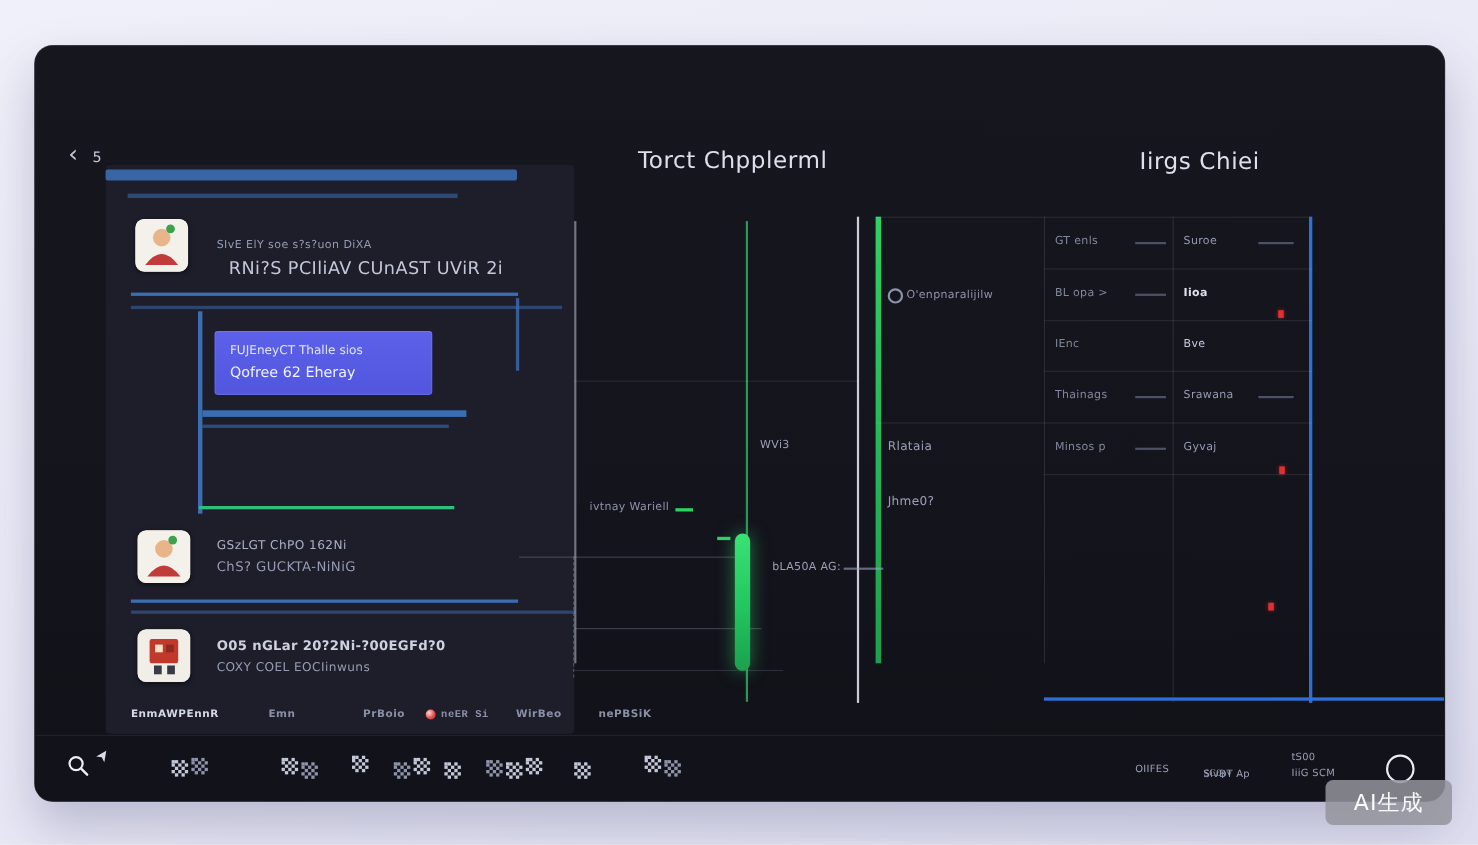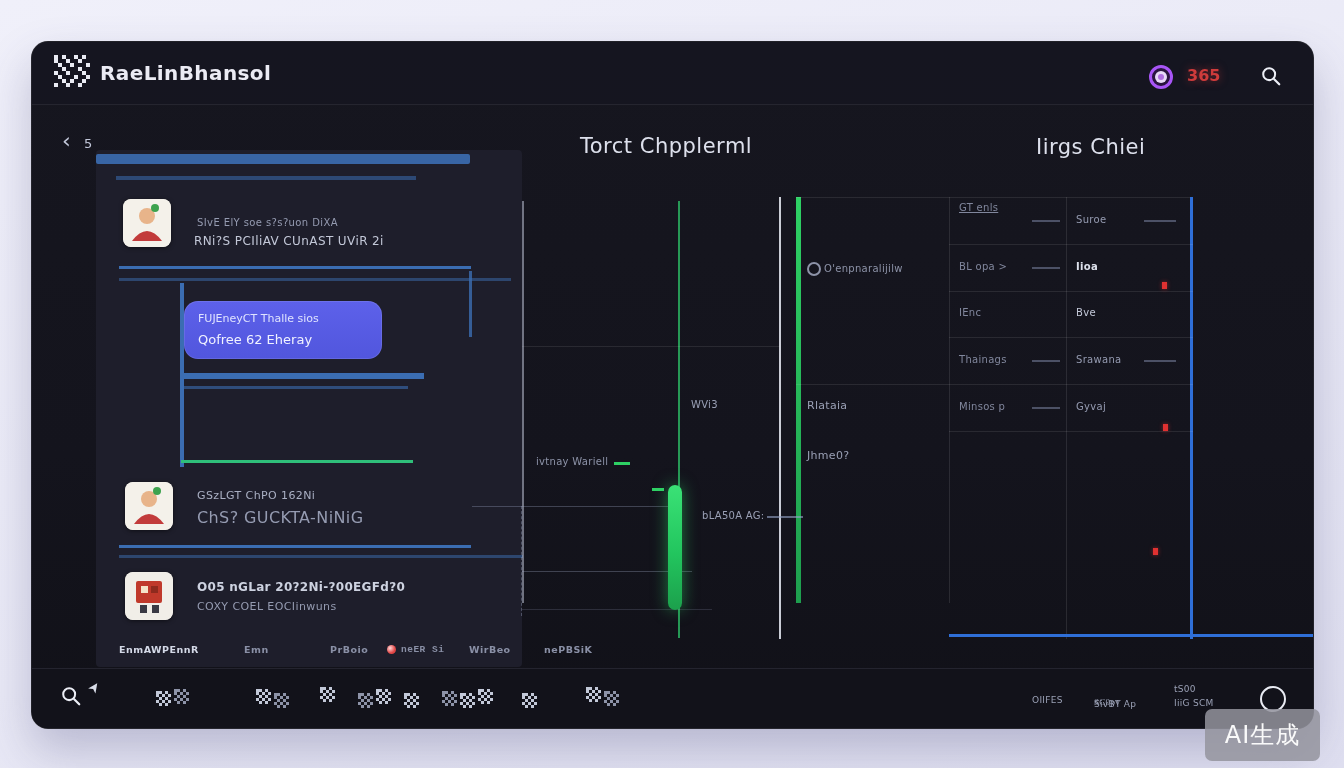--- a/index.html
+++ b/index.html
@@ -20,21 +20,21 @@
   .titlebar{position:absolute;left:0;top:0;right:0;height:62px;border-bottom:1px solid #25252f;background:rgba(22,22,32,.55);}
   .app-title{position:absolute;left:68px;top:19px;font-size:20px;font-weight:600;color:#ebebf4;letter-spacing:.4px;}
   .badge{position:absolute;left:1155px;top:24px;font-size:16px;font-weight:700;color:#cf3b3b;text-shadow:0 0 8px rgba(207,59,59,.55);}
   .panel-shade{position:absolute;left:64px;top:108px;width:426px;height:517px;background:#1e1e2b;border-radius:4px;}
   .hl{position:absolute;background:#3b6db2;}
   .gl{position:absolute;background:#2ed164;}
   .faint{position:absolute;background:rgba(255,255,255,.09);}
   .gridline{position:absolute;background:rgba(255,255,255,.09);}
   .card{
     position:absolute;width:198px;background:linear-gradient(180deg,#5d61ea,#5156dd);
-    border-radius:14px;box-shadow:inset 0 0 0 1px rgba(255,255,255,.10);
+    border-radius:3px;box-shadow:inset 0 0 0 1px rgba(255,255,255,.10);margin-left:11px;
   }
   .card .c1{position:absolute;left:14px;top:11px;font-size:11px;color:#dfe3ff;white-space:nowrap;}
   .card .c2{position:absolute;left:14px;top:31px;font-size:13px;color:#f0f2ff;white-space:nowrap;}
   .avatar{position:absolute;width:48px;height:48px;border-radius:8px;overflow:hidden;background:#f4f1ea;box-shadow:0 1px 4px rgba(0,0,0,.5);}
   .green-bar{
     position:absolute;left:636px;top:443px;width:14px;height:125px;border-radius:7px;
     background:linear-gradient(180deg,#3ae276 0%,#22c55e 55%,#1ca04c 100%);
     box-shadow:0 0 16px rgba(46,209,100,.55);
   }
   .lbl{position:absolute;font-size:10px;color:#8d93a8;white-space:nowrap;letter-spacing:.3px;}
@@ -57,67 +57,53 @@
     box-shadow:8px 0 currentColor,20px 0 currentColor,28px 0 currentColor,0 4px currentColor,
       12px 4px currentColor,24px 4px currentColor,4px 8px currentColor,16px 8px currentColor,
       32px 8px currentColor,8px 12px currentColor,24px 12px currentColor,0 16px currentColor,
       12px 16px currentColor,28px 16px currentColor,4px 20px currentColor,20px 20px currentColor,
       32px 20px currentColor,8px 24px currentColor,16px 24px currentColor,28px 24px currentColor,
       0 28px currentColor,12px 28px currentColor,24px 28px currentColor;
   }
   .circle-btn{position:absolute;width:22px;height:22px;border:2px solid #e9ebf3;border-radius:50%;cursor:pointer;}
   .tb-label{position:absolute;font-size:9px;color:#9aa0b5;white-space:nowrap;letter-spacing:.3px;}
   .watermark{
-    position:absolute;left:1205px;top:709px;width:115px;height:52px;border-radius:7px;
-    background:rgba(148,148,158,.85);color:#fafafa;font-size:24px;letter-spacing:1px;
+    position:absolute;left:1205px;top:709px;width:115px;height:41px;border-radius:7px;
+    background:rgba(148,148,158,.85);color:#fafafa;font-size:20px;letter-spacing:1px;
     display:flex;align-items:center;justify-content:center;
   }
   .red-dot{position:absolute;width:9px;height:9px;border-radius:50%;background:radial-gradient(circle at 35% 35%,#ffd7d7,#e04444 60%);}
   .dashedv{position:absolute;border-left:1px dashed rgba(170,180,210,.35);width:0;}
 </style>
 </head>
 <body>
 
 <div class="window">
 
-  <div class="titlebar">
-    <div class="pxlogo"></div>
-    <div class="app-title">RaeLinBhansol</div>
-    <svg class="abs" style="left:1116px;top:22px;" width="26" height="26" viewBox="0 0 26 26">
-      <circle cx="13" cy="13" r="10.5" fill="#2a1440" stroke="#a855f7" stroke-width="3"></circle>
-      <circle cx="13" cy="13" r="6" fill="#e7d9f7"></circle>
-      <circle cx="13" cy="13" r="3" fill="#b06fe0"></circle>
-    </svg>
-    <div class="badge">365</div>
-    <svg class="abs" style="left:1228px;top:23px;cursor:pointer;" width="22" height="22" viewBox="0 0 24 24">
-      <circle cx="10" cy="10" r="6.5" fill="none" stroke="#eceef6" stroke-width="2.2"></circle>
-      <line x1="15.5" y1="15.5" x2="21" y2="21" stroke="#eceef6" stroke-width="2.4" stroke-linecap="round"></line>
-    </svg>
-  </div>
 
   <div class="txt" style="left:30px;top:86px;font-size:22px;color:#c3c8da;cursor:pointer;">‹</div>
   <div class="txt" style="left:52px;top:94px;font-size:13px;color:#c3c8da;">5</div>
   <div class="txt" style="left:548px;top:92px;font-size:21px;font-weight:500;color:#dde0ec;letter-spacing:.5px;">Torct Chpplerml</div>
   <div class="txt" style="left:1004px;top:93px;font-size:21px;font-weight:500;color:#dde0ec;letter-spacing:.5px;">Iirgs Chiei</div>
 
   <div class="panel-shade"></div>
   <div class="hl" style="left:64px;top:112px;width:374px;height:10px;border-radius:2px;opacity:.9;"></div>
   <div class="hl" style="left:84px;top:134px;width:300px;height:4px;opacity:.55;"></div>
 
   <div class="abs" style="left:87px;top:152px;width:370px;height:72px;cursor:pointer;">
     <div class="avatar" style="left:4px;top:5px;">
       <svg width="48" height="48" viewBox="0 0 48 48">
         <rect width="48" height="48" rx="8" fill="#f4f1ea"></rect>
         <circle cx="24" cy="17" r="8" fill="#e8b48a"></circle>
         <path d="M9 42 Q24 22 39 42 Z" fill="#c23b3b"></path>
         <circle cx="32" cy="9" r="4" fill="#3da24e"></circle>
       </svg>
     </div>
     <div class="txt" style="left:78px;top:23px;font-size:10px;color:#959bb1;letter-spacing:.4px;">SIvE ElY soe s?s?uon DiXA</div>
-    <div class="txt" style="left:75px;top:40px;font-size:12px;color:#c3c8d8;letter-spacing:.4px;">RNi?S PCIliAV CUnAST UViR 2i</div>
+    <div class="txt" style="left:89px;top:40px;font-size:16px;color:#c3c8d8;letter-spacing:.4px;">RNi?S PCIliAV CUnAST UViR 2i</div>
   </div>
   <div class="hl" style="left:87px;top:224px;width:352px;height:3px;"></div>
   <div class="hl" style="left:87px;top:236px;width:392px;height:3px;opacity:.5;"></div>
 
   <div class="hl" style="left:148px;top:241px;width:4px;height:184px;"></div>
   <div class="hl" style="left:437px;top:229px;width:3px;height:66px;opacity:.8;"></div>
 
   <div class="card" style="left:152px;top:259px;height:58px;cursor:pointer;">
     <div class="c1">FUJEneyCT Thalle sios</div>
     <div class="c2">Qofree 62 Eheray</div>
@@ -130,21 +116,21 @@
   <div class="abs" style="left:87px;top:435px;width:370px;height:62px;cursor:pointer;">
     <div class="avatar" style="left:6px;top:5px;">
       <svg width="48" height="48" viewBox="0 0 48 48">
         <rect width="48" height="48" rx="8" fill="#f4f1ea"></rect>
         <circle cx="24" cy="17" r="8" fill="#e8b48a"></circle>
         <path d="M9 42 Q24 22 39 42 Z" fill="#c23b3b"></path>
         <circle cx="32" cy="9" r="4" fill="#3da24e"></circle>
       </svg>
     </div>
     <div class="txt" style="left:78px;top:12px;font-size:11px;color:#aab0c4;letter-spacing:.4px;">GSzLGT ChPO 162Ni</div>
-    <div class="txt" style="left:78px;top:31px;font-size:16px;color:#959bb1;letter-spacing:.4px;">ChS? GUCKTA-NiNiG</div>
+    <div class="txt" style="left:78px;top:31px;font-size:12px;color:#959bb1;letter-spacing:.4px;">ChS? GUCKTA-NiNiG</div>
   </div>
   <div class="hl" style="left:87px;top:503px;width:352px;height:3px;"></div>
   <div class="hl" style="left:87px;top:513px;width:404px;height:3px;opacity:.5;"></div>
 
   <div class="abs" style="left:87px;top:525px;width:400px;height:62px;cursor:pointer;">
     <div class="avatar" style="left:6px;top:5px;">
       <svg width="48" height="48" viewBox="0 0 48 48">
         <rect width="48" height="48" rx="8" fill="#f1eee8"></rect>
         <rect x="11" y="9" width="26" height="22" rx="2" fill="#c0392b"></rect>
         <rect x="16" y="14" width="7" height="7" fill="#f4e3c8"></rect>
@@ -193,21 +179,21 @@
   <div class="abs" style="left:917px;top:155px;width:1px;height:406px;background:rgba(255,255,255,.1);"></div>
   <div class="abs" style="left:1034px;top:155px;width:1px;height:442px;background:rgba(255,255,255,.1);"></div>
   <div class="abs" style="left:1158px;top:155px;width:3px;height:442px;background:#2f6fd8;"></div>
 
   <div class="gridline" style="left:917px;top:202px;width:244px;height:1px;"></div>
   <div class="gridline" style="left:917px;top:249px;width:244px;height:1px;"></div>
   <div class="gridline" style="left:917px;top:295px;width:244px;height:1px;"></div>
   <div class="gridline" style="left:764px;top:342px;width:397px;height:1px;"></div>
   <div class="gridline" style="left:917px;top:389px;width:244px;height:1px;"></div>
 
-  <div class="rowname" style="top:160px;text-decoration:underline;">GT enls</div>
+  <div class="rowname" style="top:172px;">GT enls</div>
   <div class="dash" style="left:1000px;top:178px;width:28px;"></div>
   <div class="rowval" style="top:172px;">Suroe</div>
   <div class="dash" style="left:1112px;top:178px;width:32px;"></div>
 
   <div class="rowname" style="top:219px;">BL opa &gt;</div>
   <div class="dash" style="left:1000px;top:225px;width:28px;"></div>
   <div class="rowval" style="top:219px;color:#dde1ec;font-weight:700;">Iioa</div>
 
   <div class="rowname" style="top:265px;">IEnc</div>
   <div class="rowval" style="top:265px;color:#c3c8d8;">Bve</div>

